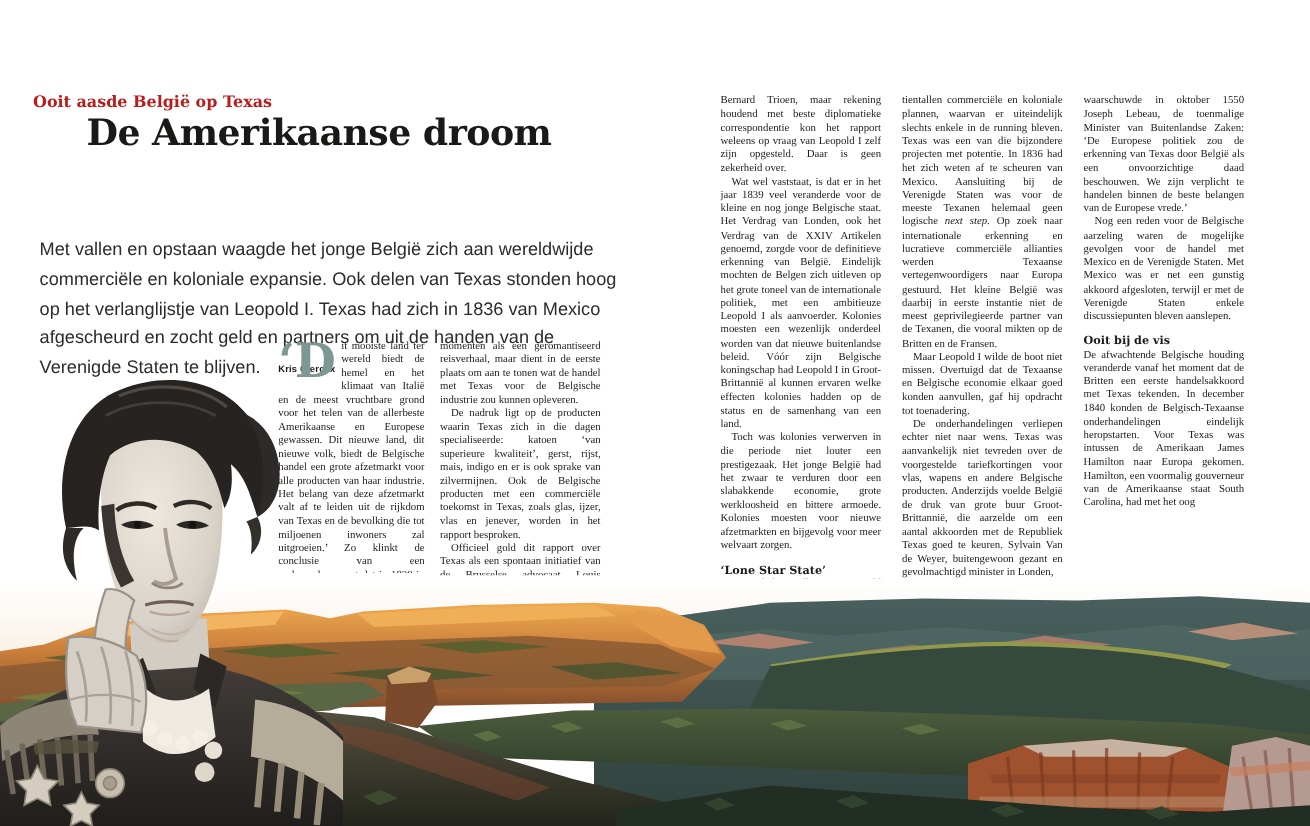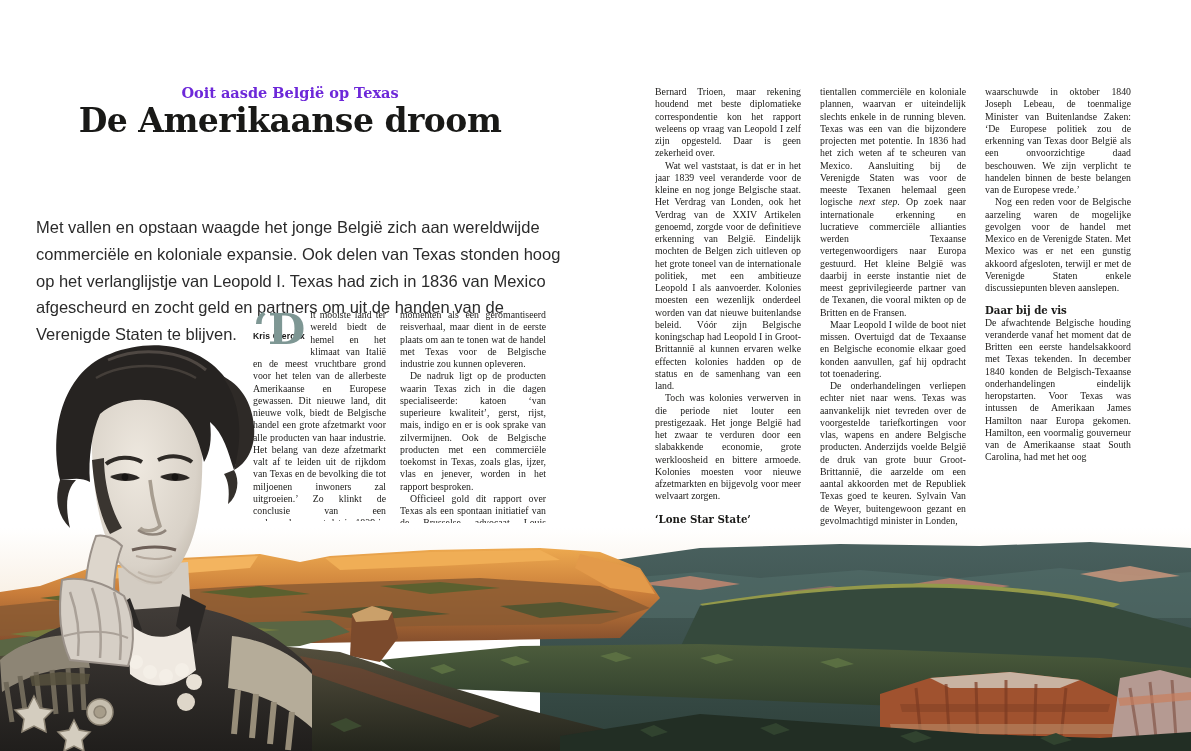--- a/index.html
+++ b/index.html
@@ -3,22 +3,22 @@
 <meta charset="utf-8">
 <style>
   html,body{margin:0;padding:0;background:#9a9a9a;}
   #spread{
     position:relative;width:1191px;height:751px;background:#ffffff;
     overflow:hidden;font-family:"Liberation Serif",serif;color:#1f1f1f;
     margin:0 auto;
   }
   
   .kicker{
-    position:absolute;left:30px;top:84px;width:520px;text-align:center;
-    font-family:"DejaVu Serif",serif;font-weight:bold;font-size:14.5px;color:#6d28d9;
+    position:absolute;left:30px;top:84px;width:520px;text-align:left;
+    font-family:"DejaVu Serif",serif;font-weight:bold;font-size:14.5px;color:#b91c1c;
   }
   .title{
     position:absolute;left:18px;top:102px;width:544px;text-align:center;
     font-family:"DejaVu Serif",serif;font-weight:bold;font-size:33px;line-height:37px;
     color:#191917;letter-spacing:-0.5px;
   }
   .standfirst{
     position:absolute;left:36px;top:214px;width:529px;
     font-family:"Liberation Sans",sans-serif;font-size:16.5px;line-height:26.8px;color:#2b2b2b;
   }
@@ -243,19 +243,19 @@
     <p>De grote belangstelling van Leopold I voor wereldwijde expansie leidde tot</p>
   </div>
 
   <div id="col4" class="col">
     <p><span>tientallen commerciële en koloniale plannen, waarvan er uiteindelijk slechts enkele in de running bleven. Texas was een van die bijzondere projecten met potentie. In 1836 had het zich weten af te scheuren van Mexico. Aansluiting bij de Verenigde Staten was voor de meeste Texanen helemaal geen logische </span><em>next step</em><span>. Op zoek naar internationale erkenning en lucratieve commerciële allianties werden Texaanse vertegenwoordigers naar Europa gestuurd. Het kleine België was daarbij in eerste instantie niet de meest geprivilegieerde partner van de Texanen, die vooral mikten op de Britten en de Fransen.</span></p>
     <p class="indent">Maar Leopold I wilde de boot niet missen. Overtuigd dat de Texaanse en Belgische economie elkaar goed konden aanvullen, gaf hij opdracht tot toenadering.</p>
     <p class="indent">De onderhandelingen verliepen echter niet naar wens. Texas was aanvankelijk niet tevreden over de voorgestelde tariefkortingen voor vlas, wapens en andere Belgische producten. Anderzijds voelde België de druk van grote buur Groot-Brittannië, die aarzelde om een aantal akkoorden met de Republiek Texas goed te keuren. Sylvain Van de Weyer, buitengewoon gezant en gevolmachtigd minister in Londen,</p>
   </div>
 
   <div id="col5" class="col">
-    <p>waarschuwde in oktober 1840 Joseph Lebeau, de toenmalige Minister van Buitenlandse Zaken: ‘De Europese politiek zou de erkenning van Texas door België als een onvoorzichtige daad beschouwen. We zijn verplicht te handelen binnen de beste belangen van de Europese vrede.’</p>
+    <p>waarschuwde in oktober 1550 Joseph Lebeau, de toenmalige Minister van Buitenlandse Zaken: ‘De Europese politiek zou de erkenning van Texas door België als een onvoorzichtige daad beschouwen. We zijn verplicht te handelen binnen de beste belangen van de Europese vrede.’</p>
     <p class="indent">Nog een reden voor de Belgische aarzeling waren de mogelijke gevolgen voor de handel met Mexico en de Verenigde Staten. Met Mexico was er net een gunstig akkoord afgesloten, terwijl er met de Verenigde Staten enkele discussiepunten bleven aanslepen.</p>
-    <p class="subhead">Daar bij de vis</p>
+    <p class="subhead">Ooit bij de vis</p>
     <p>De afwachtende Belgische houding veranderde vanaf het moment dat de Britten een eerste handelsakkoord met Texas tekenden. In december 1840 konden de Belgisch-Texaanse onderhandelingen eindelijk heropstarten. Voor Texas was intussen de Amerikaan James Hamilton naar Europa gekomen. Hamilton, een voormalig gouverneur van de Amerikaanse staat South Carolina, had met het oog</p>
   </div>
 
 </div>
 
 </body></html>

